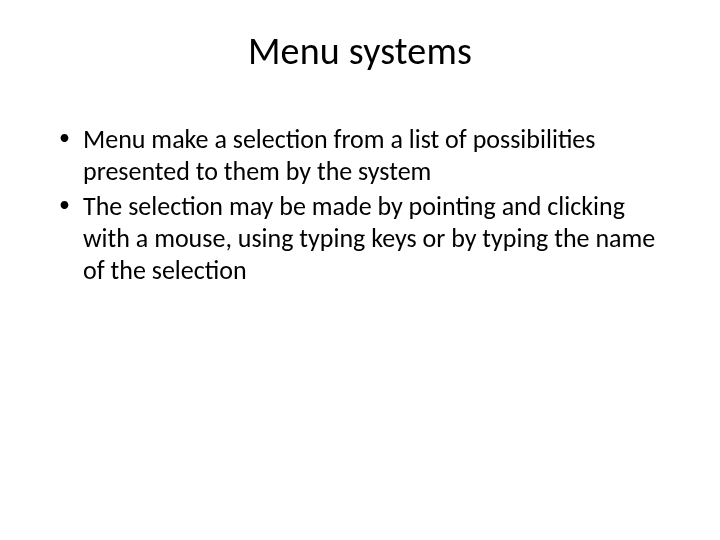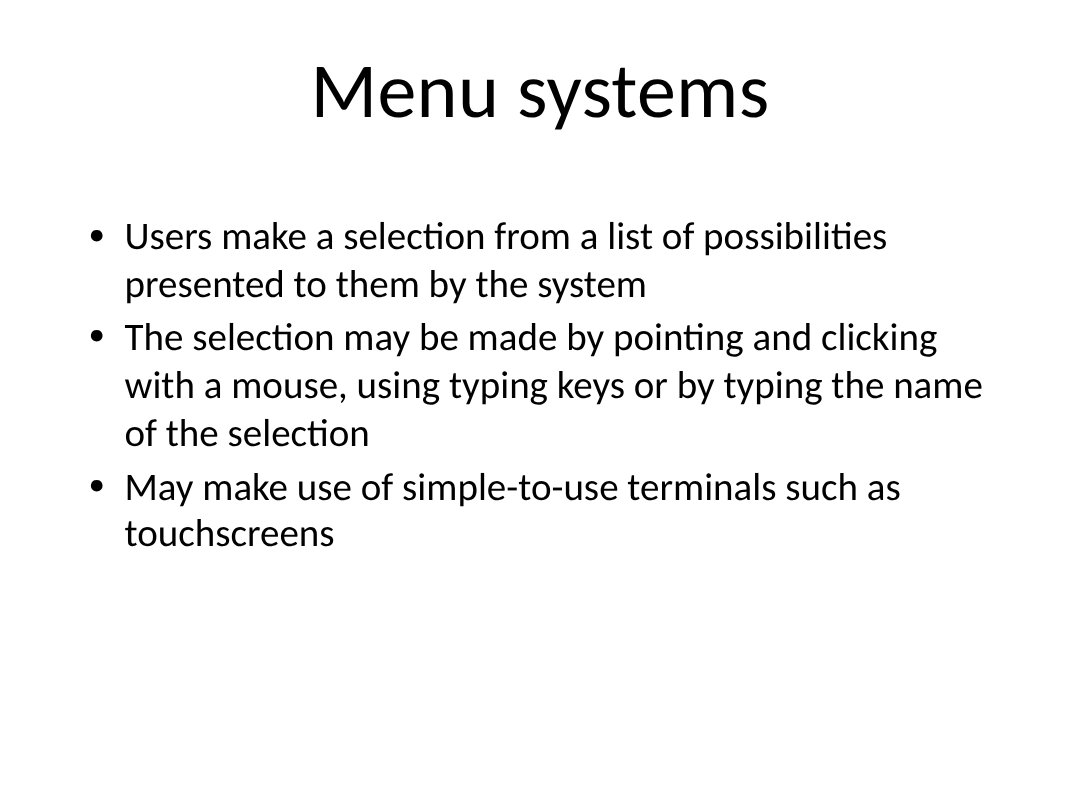--- a/index.html
+++ b/index.html
@@ -12,21 +12,21 @@
     color: #000000;
   }
   .slide {
     box-sizing: border-box;
     width: 720px;
     height: 540px;
     padding: 20px 55px 0 55px;
   }
   .title {
     text-align: center;
-    font-size: 52px;
+    font-size: 38px;
     font-weight: 400;
     margin: 8px 0 50px 0;
     letter-spacing: 0.2px;
   }
   ul.bullets {
     list-style: none;
     margin: 0;
     padding: 0;
   }
   ul.bullets li {
@@ -46,22 +46,19 @@
   }
 </style>
 </head>
 <body>
 
 <div class="slide">
   <h1 class="title">Menu systems</h1>
 
   <ul class="bullets">
     <li>
-      <span>Users make a selection from a list of possibilities presented to them by the system</span>
+      <span>Menu make a selection from a list of possibilities presented to them by the system</span>
     </li>
     <li>
       <span>The selection may be made by pointing and clicking with a mouse, using typing keys or by typing the name of the selection</span>
-    </li>
-    <li>
-      <span>May make use of simple-to-use terminals such as touchscreens</span>
     </li>
   </ul>
 </div>
 
 </body></html>

